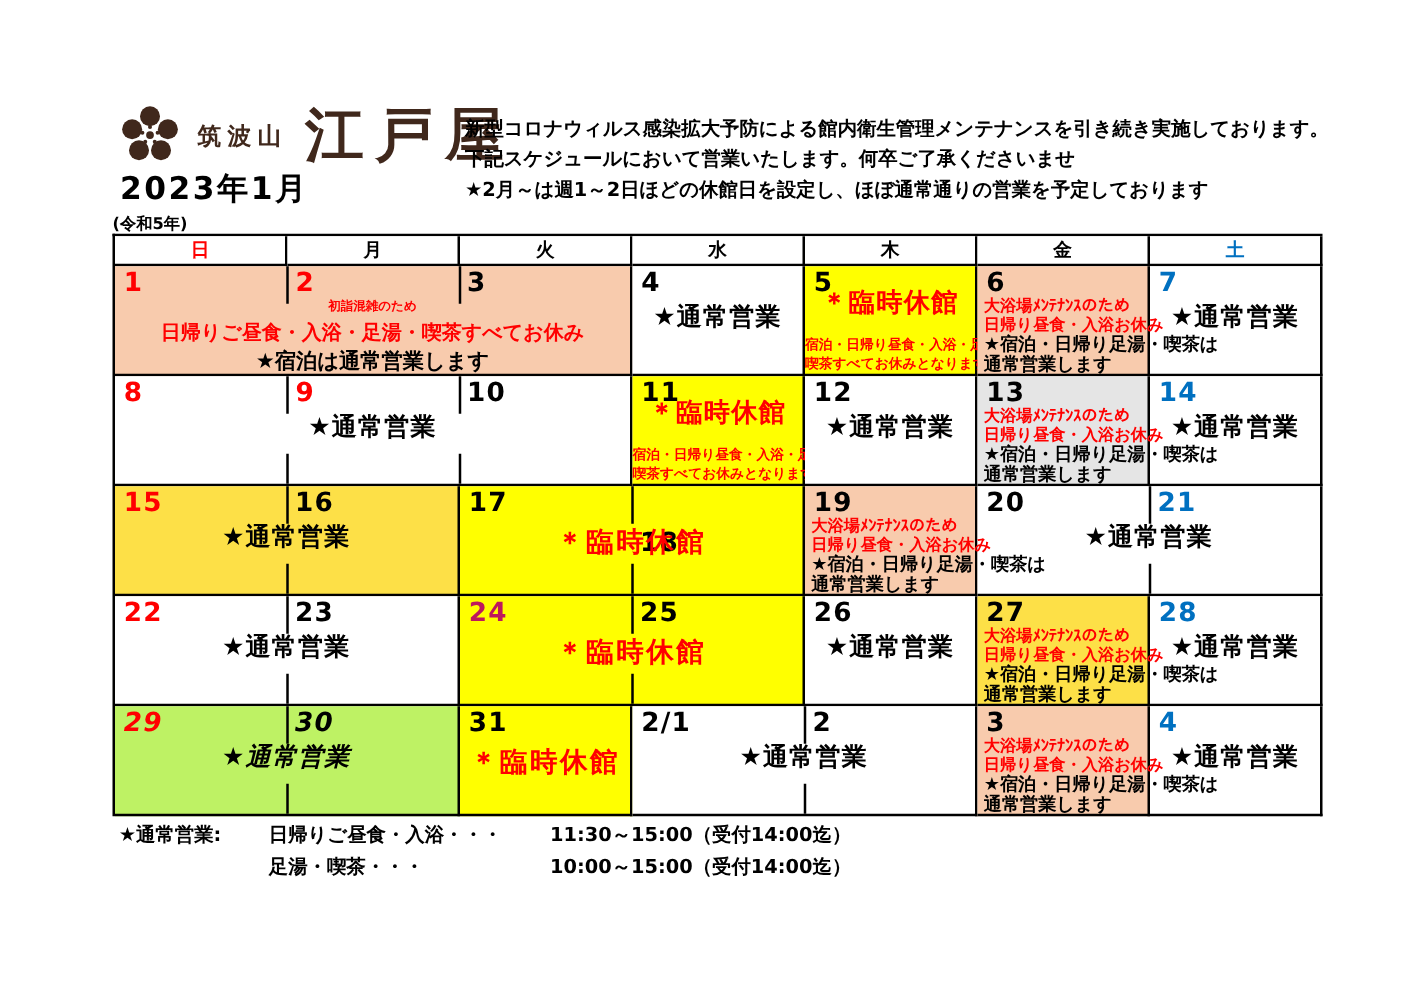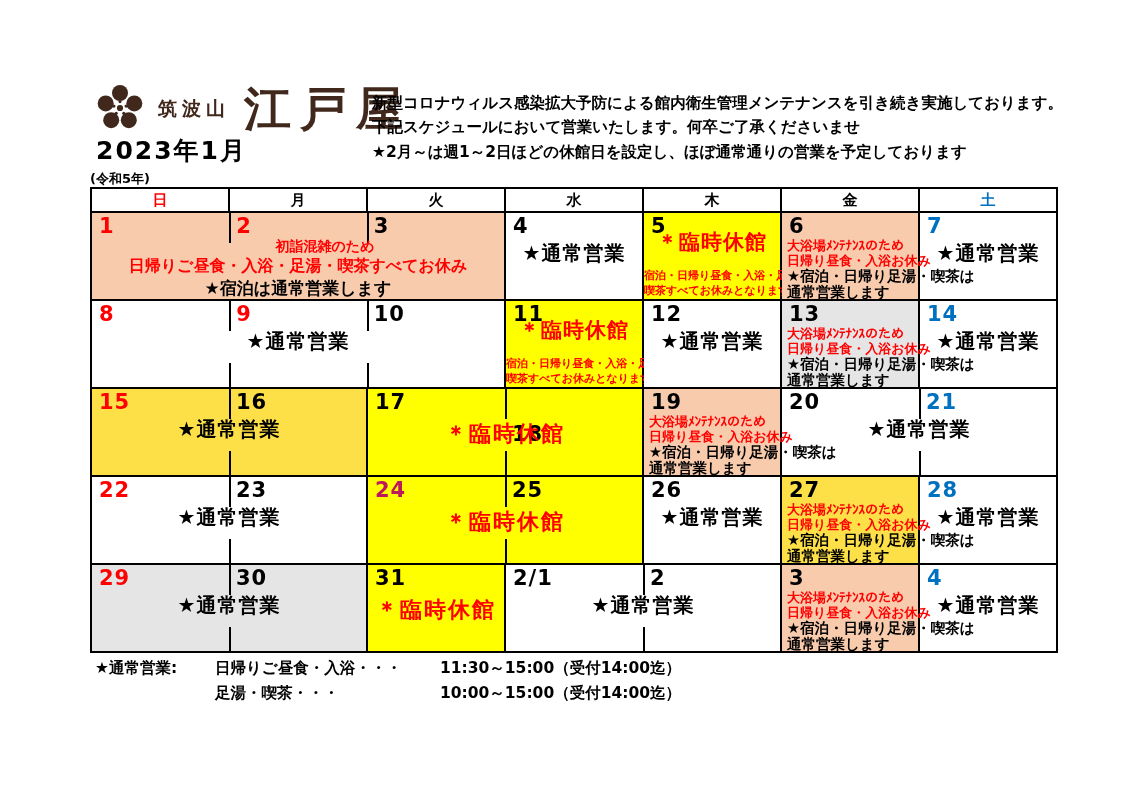--- a/index.html
+++ b/index.html
@@ -44,21 +44,21 @@
   .day{position:absolute;top:1px;font-size:21px;font-weight:bold;padding-left:7px;letter-spacing:1px;white-space:nowrap;}
   .tick-t{position:absolute;top:0;width:0;height:30px;border-left:2px solid #000;}
   .tick-b{position:absolute;bottom:0;width:0;height:24px;border-left:2px solid #000;}
 
   .c-line{position:absolute;left:0;width:100%;text-align:center;font-weight:bold;white-space:nowrap;}
   .t-normal{top:27px;font-size:20px;letter-spacing:1px;}
   .t-closed{top:30px;font-size:22px;color:#ff0000;letter-spacing:2px;}
   .t-closed-sm{top:15px;font-size:21px;color:#ff0000;letter-spacing:1px;}
   .t-note1{top:55px;font-size:11px;color:#ff0000;}
   .t-note2{top:70px;font-size:11px;color:#ff0000;}
-  .t-i1{top:25px;font-size:14px;color:#ff0000;padding-left:27px;}
+  .t-i1{top:25px;font-size:10px;color:#ff0000;}
   .t-i2{top:43px;font-size:16px;color:#ff0000;}
   .t-i3{top:64px;font-size:17px;color:#000;}
   .maint{position:absolute;left:5px;top:25px;font-weight:bold;text-align:left;white-space:nowrap;z-index:2;}
   .maint .mr{font-size:13px;line-height:15px;color:#ff0000;}
   .maint .mb{font-size:14.5px;line-height:16px;color:#000;}
 
   
   .legend{
     position:absolute;left:95px;top:656px;display:grid;
     grid-template-columns:120px 225px auto;
@@ -234,21 +234,21 @@
           <div class="mr">大浴場ﾒﾝﾃﾅﾝｽのため</div>
           <div class="mr">日帰り昼食・入浴お休み</div>
           <div class="mb">★宿泊・日帰り足湯・喫茶は</div>
           <div class="mb">通常営業します</div>
         </div>
       </div>
       <div class="cell" style="grid-column: span 1; background: rgb(255, 255, 255);">
         <div class="day" style="left: 0%; color: rgb(0, 112, 192);">28</div>
         <div class="c-line t-normal">★通常営業</div>
       </div>
-      <div class="cell" style="grid-column: span 2; background: #e5e5e5;">
+      <div class="cell" style="grid-column: span 2; background: #bef264; font-style: italic;">
         <div class="day" style="left: 0%; color: rgb(255, 0, 0);">29</div>
         <div class="tick-t" style="left: 50%;"></div>
         <div class="tick-b" style="left: 50%;"></div>
         <div class="day" style="left: 50%; color: rgb(0, 0, 0);">30</div>
         <div class="c-line t-normal">★通常営業</div>
       </div>
       <div class="cell" style="grid-column: span 1; background: rgb(255, 255, 0);">
         <div class="day" style="left: 0%; color: rgb(0, 0, 0);">31</div>
         <div class="c-line t-closed">＊臨時休館</div>
       </div>

